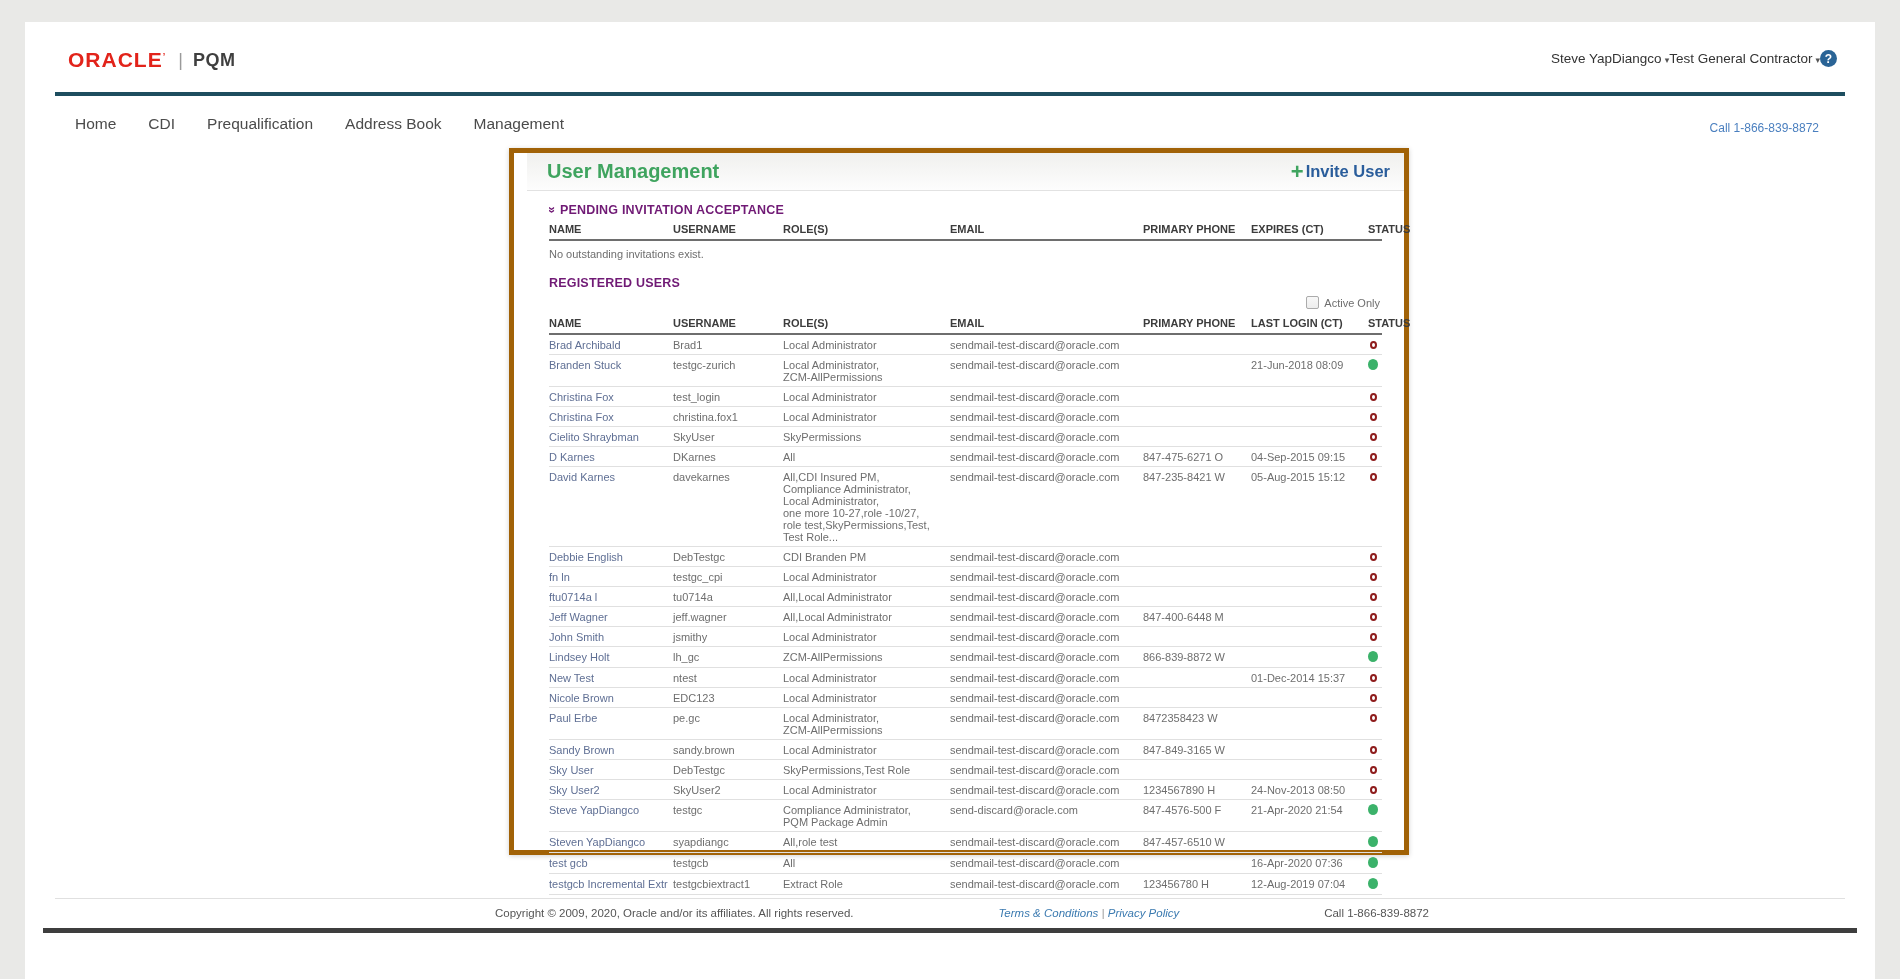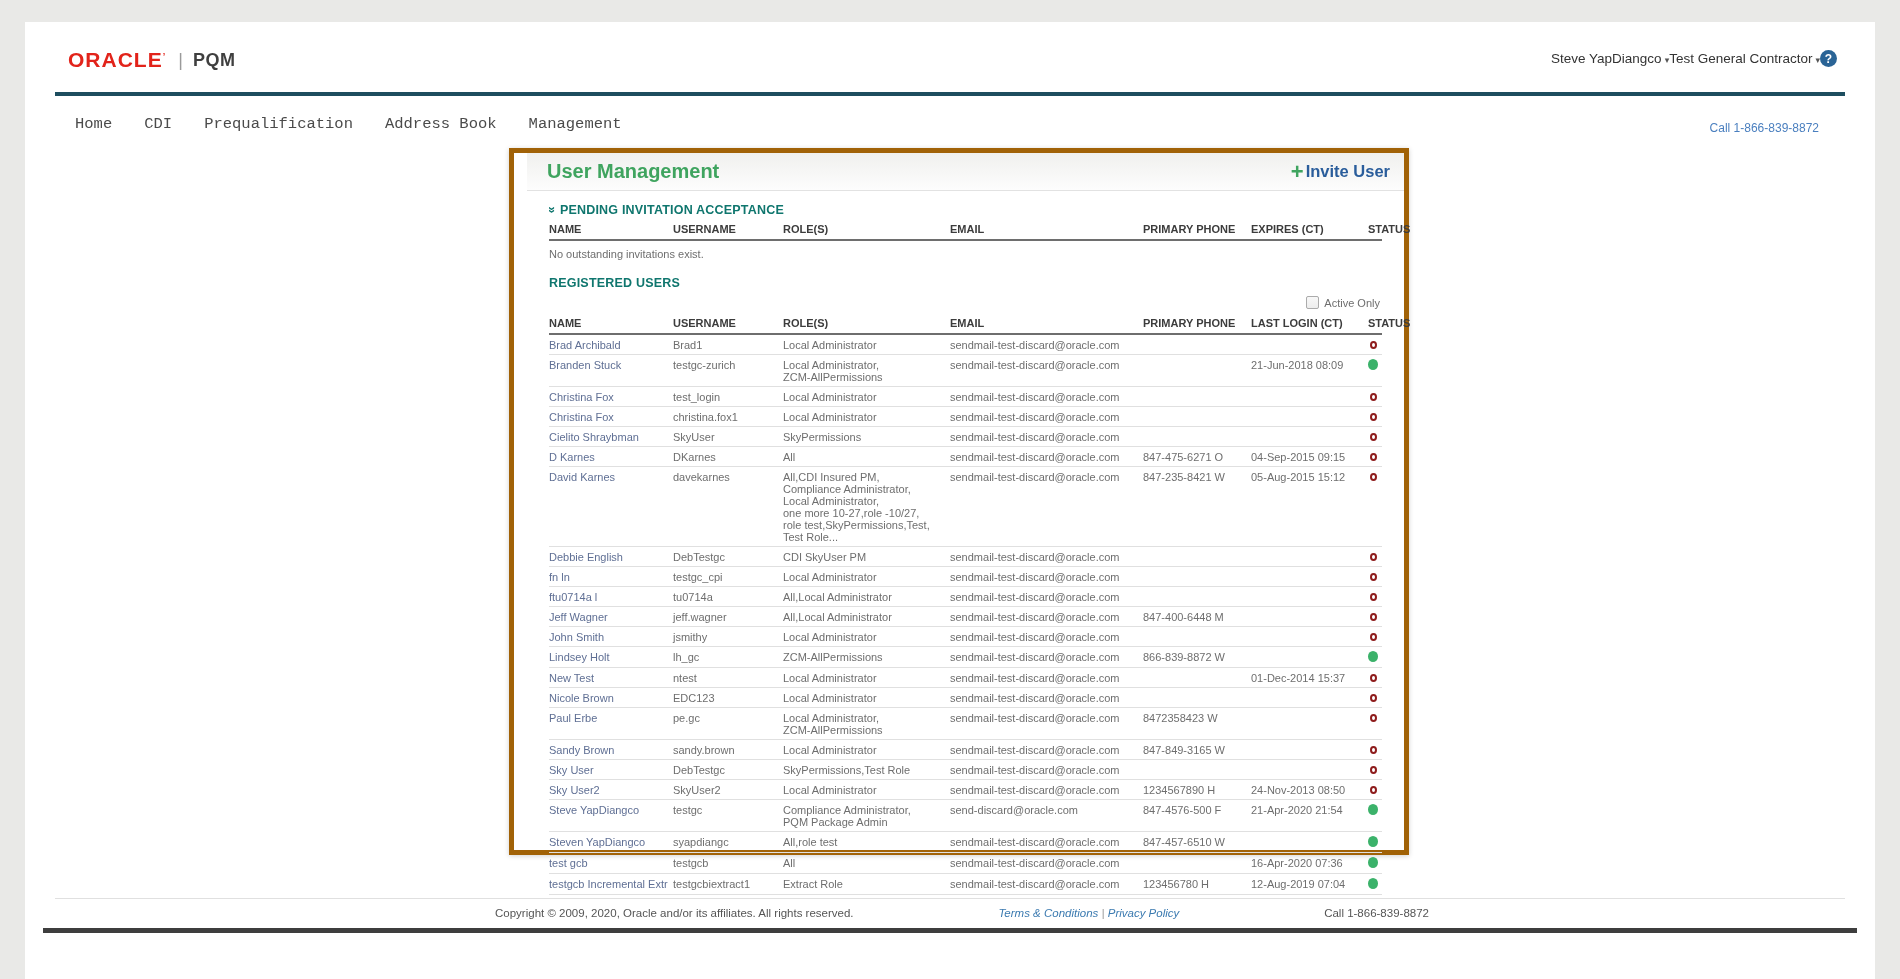--- a/index.html
+++ b/index.html
@@ -12,34 +12,34 @@
   .oracle sup { font-size:9px; }
   .brand-sep { color:#9a9a9a; font-size:18px; margin:0 10px 0 12px; font-weight:normal; }
   .product { color:#3f3f3f; font-size:18px; font-weight:600; letter-spacing:0.5px; }
   .top-right { position:absolute; right:38px; top:28px; display:flex; align-items:center; font-size:13.5px; color:#333; }
   .menu { cursor:pointer; }
   .caret { font-size:9px; color:#555; margin-left:3px; }
   .help-badge { display:inline-flex; width:17px; height:17px; border-radius:50%; background:#2a6496; color:#fff; font-size:12px; font-weight:bold; align-items:center; justify-content:center; }
   .teal-rule { position:absolute; top:70px; left:30px; right:30px; height:4px; background:#1d4d5f; }
 
   
-  .navrow { position:absolute; left:50px; top:93px; display:flex; gap:32px; font-size:15.5px; color:#4b4b4b;font-family:Liberation Mono, monospace; }
+  .navrow { position:absolute; left:50px; top:93px; display:flex; gap:32px; font-size:15.5px; color:#4b4b4b; }
   .navrow span { cursor:pointer; }
   .call-top { position:absolute; right:56px; top:99px; font-size:12px; color:#4a7fbf; cursor:pointer; }
 
   
   .panel { position:absolute; left:484px; top:126px; width:900px; height:707px; background:#fff; border:5px solid #a16207; box-shadow:0 1px 5px rgba(0,0,0,0.18);padding-left:13px; }
   .panel-header { height:38px; background:linear-gradient(#f0f0ee,#fdfdfd); border-bottom:1px solid #e2e2e2; display:flex; justify-content:space-between; align-items:center; padding:0 14px 0 20px; }
   .panel-title { color:#3fa45f; font-size:20px; font-weight:bold; }
   .invite { display:flex; align-items:center; cursor:pointer; }
   .invite .plus { color:#3fa45f; font-size:22px; font-weight:bold; margin-right:2px; line-height:16px; }
   .invite .lbl { color:#2a5d9b; font-size:16.5px; font-weight:bold; }
   .panel-body { padding:12px 22px 16px 22px; }
 
-  .section-head { color:#0f766e; font-size:12.5px; font-weight:bold; letter-spacing:0.2px; display:flex; align-items:center; cursor:pointer; }
+  .section-head { color:#701a75; font-size:12.5px; font-weight:bold; letter-spacing:0.2px; display:flex; align-items:center; cursor:pointer; }
   .chev { display:inline-block; transform:rotate(90deg); font-size:12px; margin-right:4px; font-weight:bold; }
 
   table { width:100%; border-collapse:collapse; table-layout:fixed; }
   th { text-align:left; font-size:11px; color:#3c3c3c; font-weight:bold; padding:6px 4px 4px 0; border-bottom:2px solid #6e6e6e; }
   td { font-size:11px; color:#6e6e6e; padding:4px 4px 3px 0; vertical-align:top; border-bottom:1px solid #e0e0e0; }
   td.name { color:#5f6f94; cursor:pointer; }
   td.roles { white-space:pre-line; }
   th.status, td.status { text-align:center; }
   .empty-msg { font-size:11px; color:#6e6e6e; padding:7px 0 2px 0; }
 
@@ -217,21 +217,21 @@
 role test,SkyPermissions,Test,
 Test Role...</td>
               <td>sendmail-test-discard@oracle.com</td>
               <td>847-235-8421 W</td>
               <td>05-Aug-2015 15:12</td>
               <td class="status"><span class="dot-inactive"></span></td>
             </tr>
             <tr>
               <td class="name">Debbie English</td>
               <td>DebTestgc</td>
-              <td class="roles">CDI SkyUser PM</td>
+              <td class="roles">CDI Branden PM</td>
               <td>sendmail-test-discard@oracle.com</td>
               <td></td>
               <td></td>
               <td class="status"><span class="dot-inactive"></span></td>
             </tr>
             <tr>
               <td class="name">fn ln</td>
               <td>testgc_cpi</td>
               <td class="roles">Local Administrator</td>
               <td>sendmail-test-discard@oracle.com</td>

